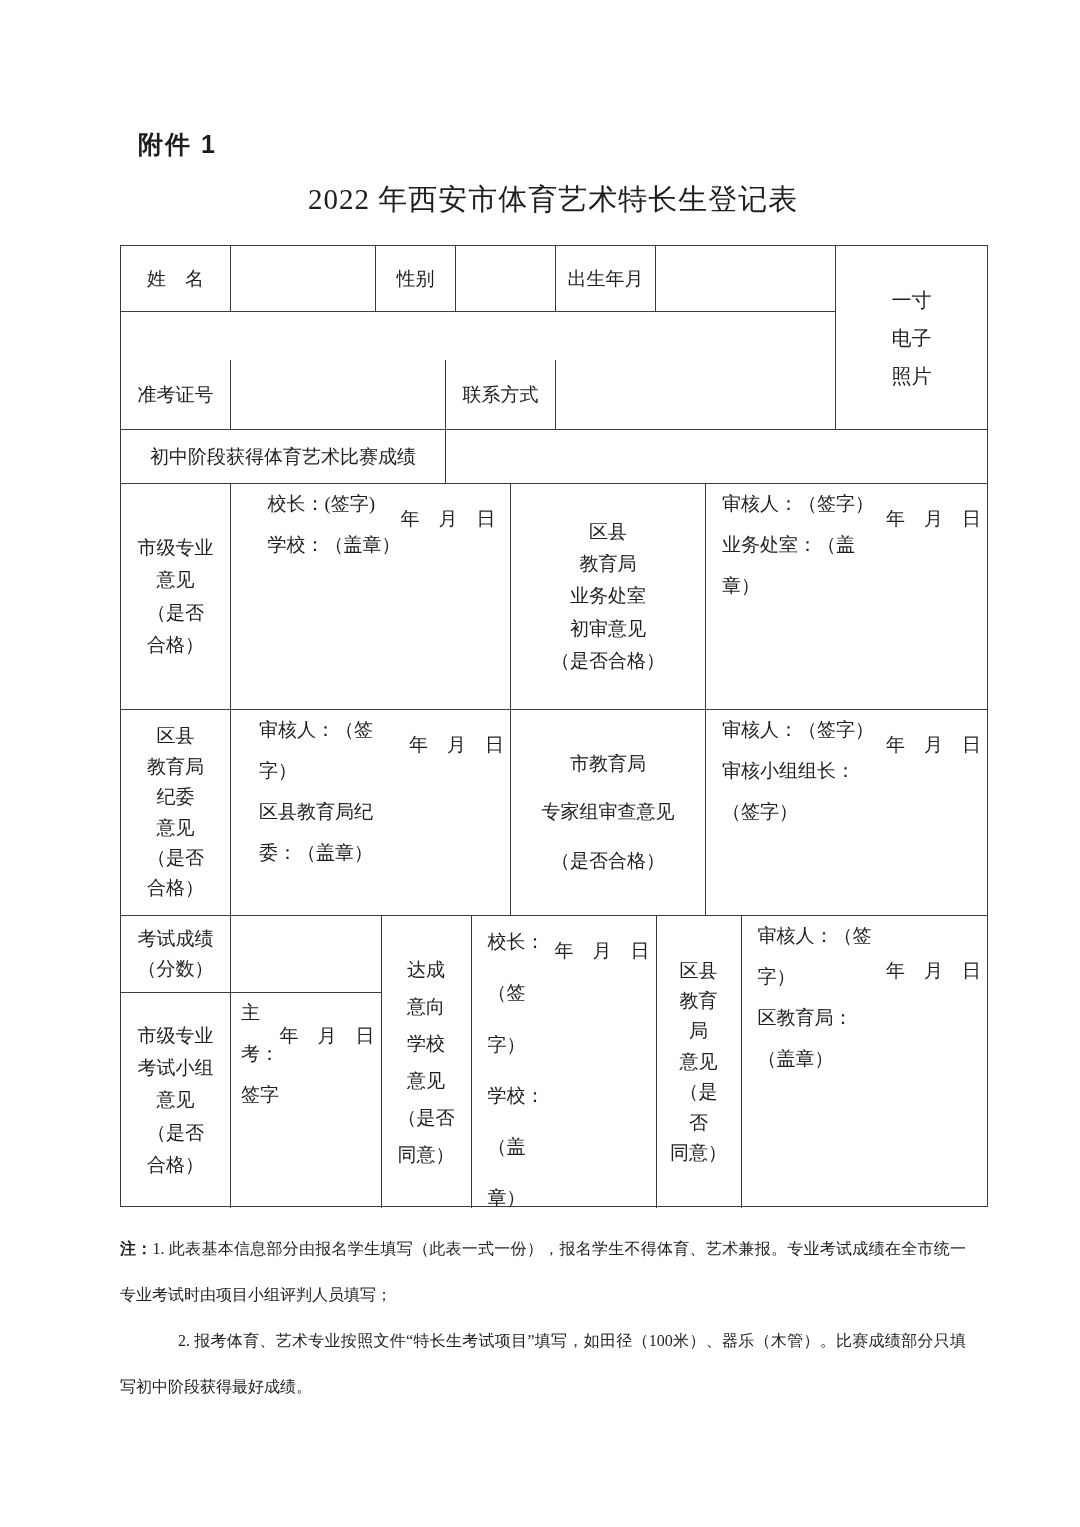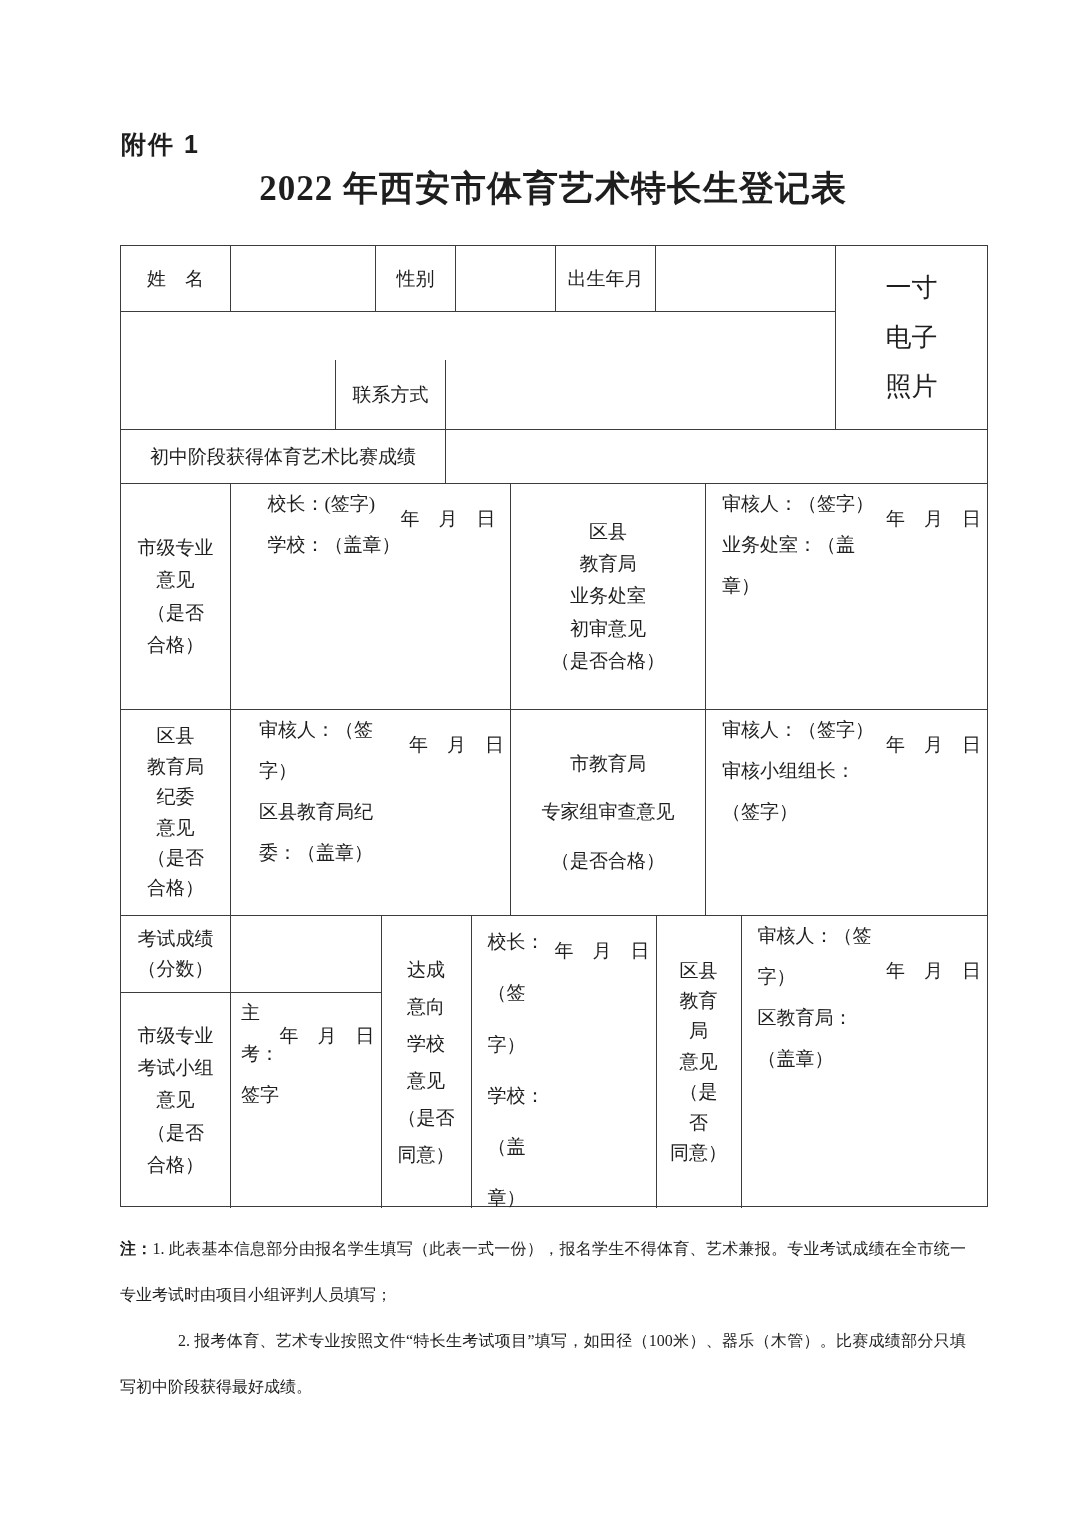--- a/index.html
+++ b/index.html
@@ -3,26 +3,26 @@
 <meta charset="utf-8">
 <style>
   html,body{margin:0;padding:0;}
   body{
     width:1080px;height:1527px;background:#ffffff;position:relative;
     font-family:"Liberation Serif","DejaVu Serif",serif;color:#1e1e1e;
     overflow:hidden;
   }
   .abs{position:absolute;}
   #attachment{
-    left:121px;top:128px;font-size:25px;font-weight:600;letter-spacing:2px;
+    left:138px;top:128px;font-size:25px;font-weight:600;letter-spacing:2px;
     font-family:"Liberation Sans","DejaVu Sans",sans-serif;
   }
   #title{
-    left:120px;top:165px;width:866px;text-align:center;
-    font-size:35px;font-weight:700;letter-spacing:1px;
+    left:120px;top:180px;width:866px;text-align:center;
+    font-size:29px;font-weight:400;letter-spacing:1px;
   }
   #tbl{
     left:120px;top:245px;width:866px;height:960px;
     border:1px solid #3c3c3c;font-size:19px;
   }
   .rw{display:flex;border-bottom:1px solid #3c3c3c;}
   .nb{border-bottom:none;}
   .c{
     border-right:1px solid #3c3c3c;display:flex;align-items:center;
     justify-content:center;text-align:center;box-sizing:border-box;
@@ -32,21 +32,21 @@
   .grow{flex:1 1 auto;}
   .w80{width:80px;}.w85{width:85px;}.w90{width:90px;}.w100{width:100px;}
   .w110{width:110px;}.w145{width:145px;}.w185{width:185px;}.w195{width:195px;}
   .w215{width:215px;}.w280{width:280px;}.w325{width:325px;}
   .h65{height:65px;}.h53{height:53px;}.h225{height:225px;}.h205{height:205px;}
 
   .sec1{display:flex;height:183px;border-bottom:1px solid #3c3c3c;}
   .sec1-left{width:715px;border-right:1px solid #3c3c3c;display:flex;flex-direction:column;box-sizing:border-box;gap:48px;}
   .sec1-left .rw:last-child{border-bottom:none;flex:1 1 auto;}
   .photo{flex:1 1 auto;display:flex;align-items:center;justify-content:center;
-         text-align:center;white-space:pre-line;line-height:1.9;font-size:26px;}
+         text-align:center;white-space:pre-line;line-height:1.9;font-size:20px;}
 
   .hdr{white-space:pre-line;line-height:1.7;}
   .lh16{line-height:1.6;}
   .lh19{line-height:1.95;}
   .lh26{line-height:2.55;}
 
   .sign{
     flex-direction:row;align-items:stretch;justify-content:center;
     text-align:left;padding-left:28px;padding-right:6px;
   }
@@ -87,20 +87,21 @@
     <div class="sec1-left">
       <div class="rw h65">
         <div class="c w110">姓　名</div>
         <div class="c w145 blank"></div>
         <div class="c w80">性别</div>
         <div class="c w100 blank"></div>
         <div class="c w100">出生年月</div>
         <div class="c grow cl blank"></div>
       </div>
       <div class="rw h65">
+        <div class="c w110">准考证号</div>
         <div class="c w215 blank"></div>
         <div class="c w110">联系方式</div>
         <div class="c grow cl blank"></div>
       </div>
     </div>
     <div class="photo">一寸
 电子
 照片</div>
   </div>
 

